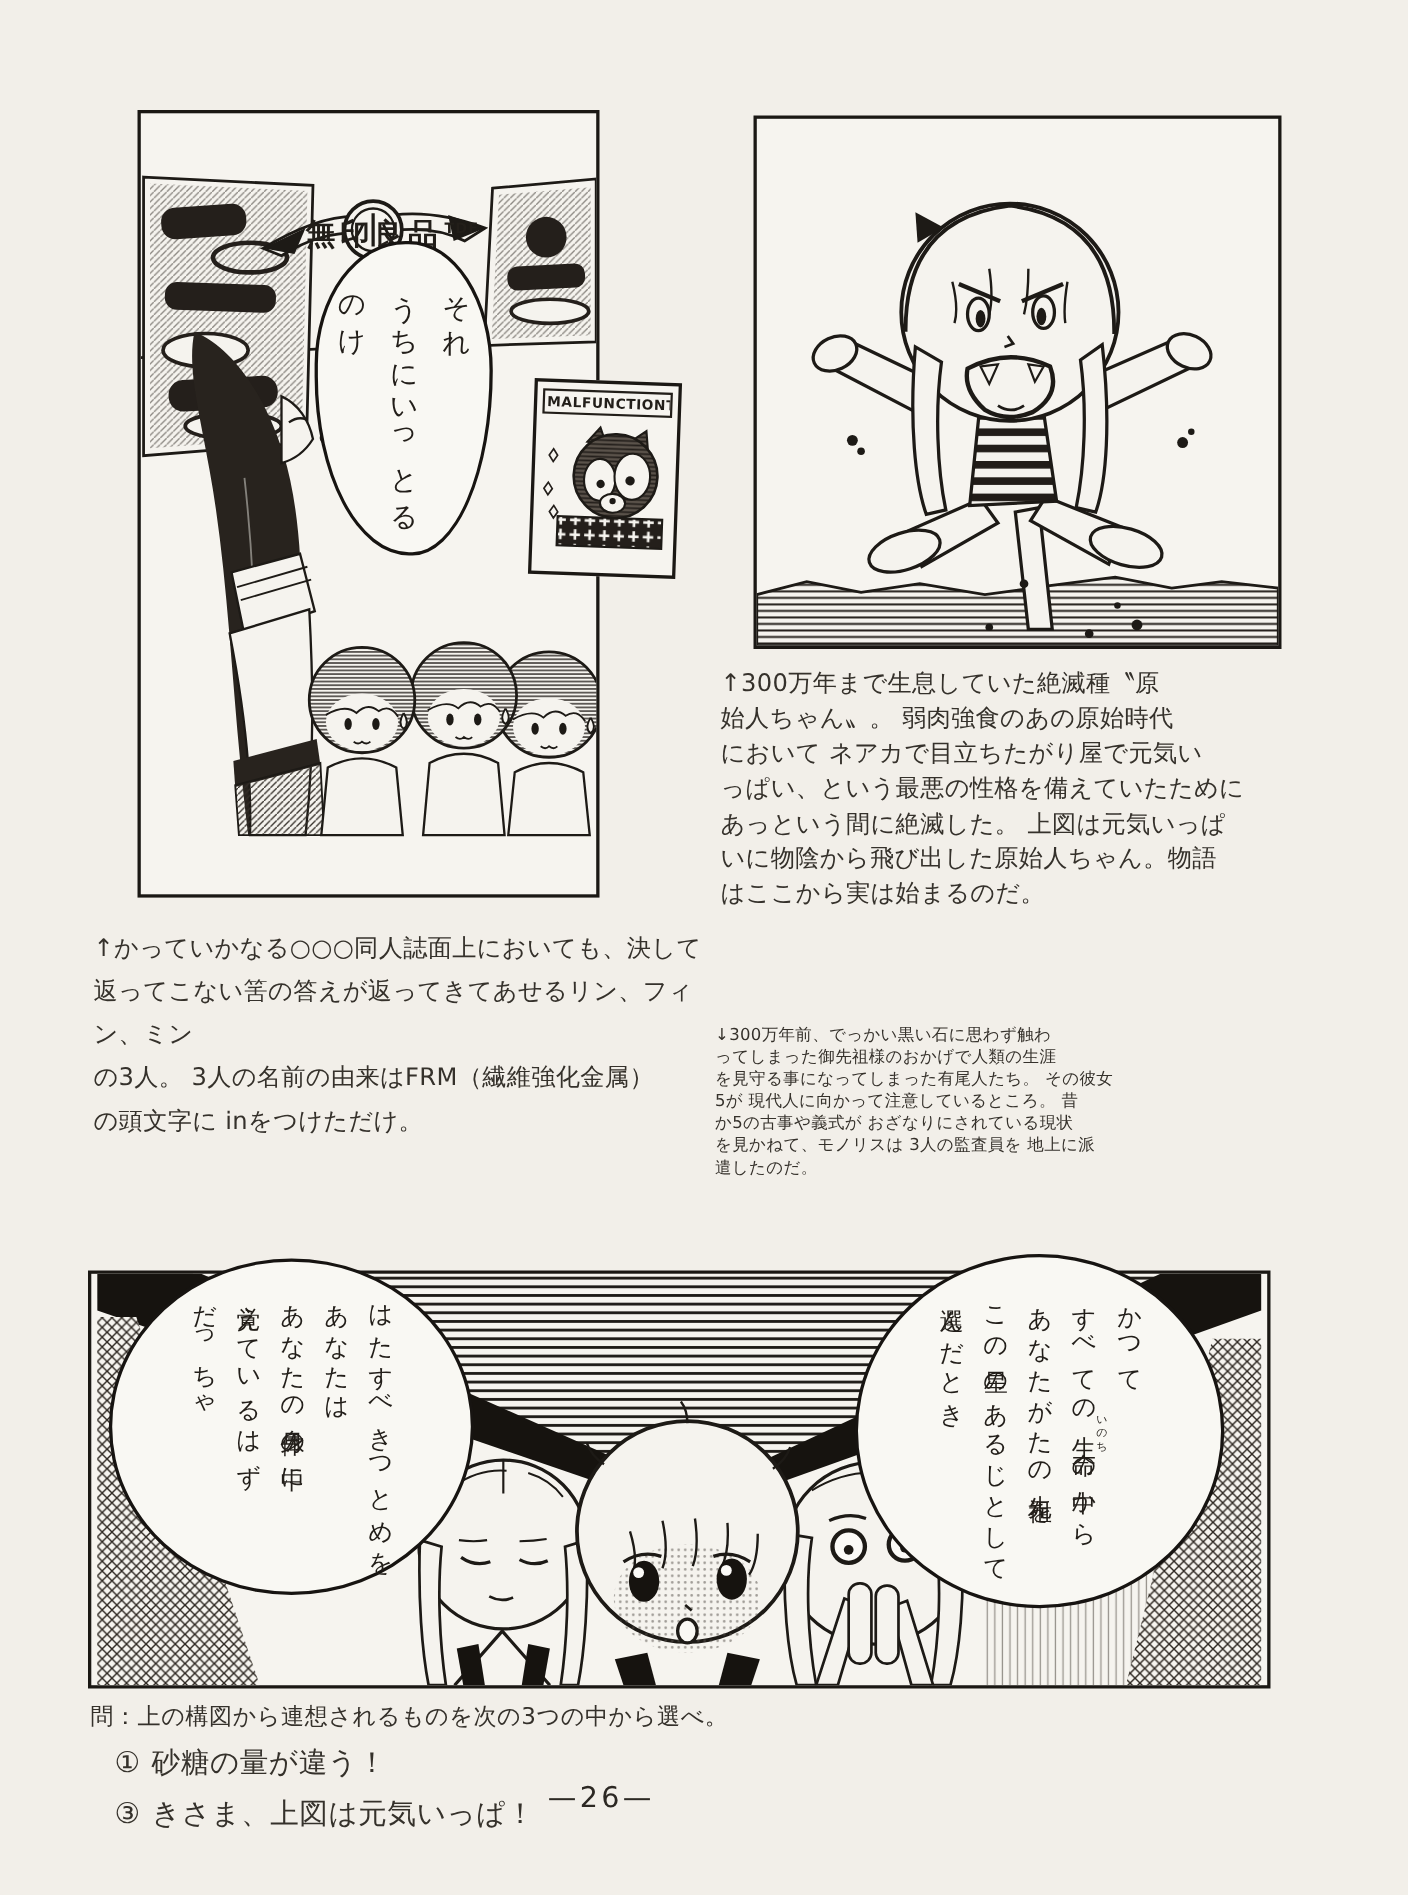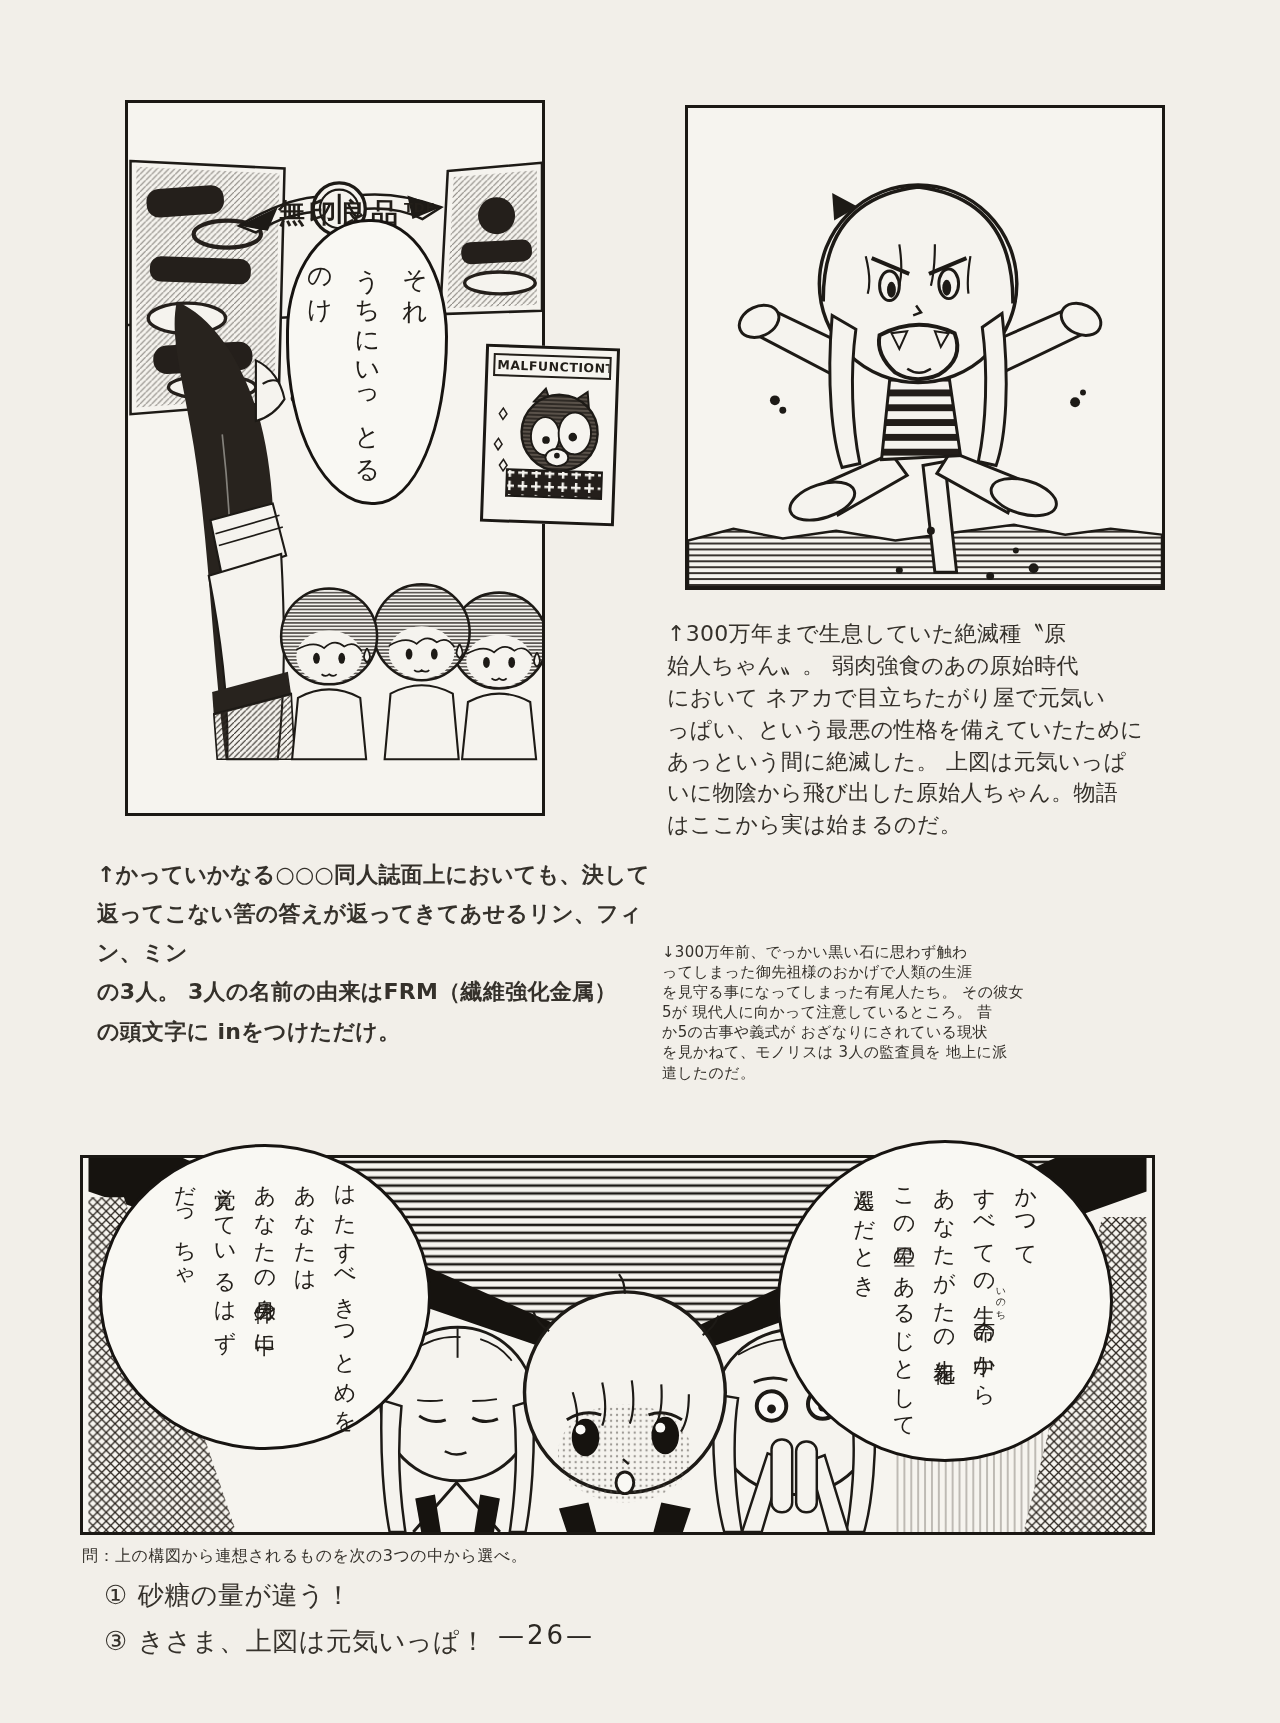--- a/index.html
+++ b/index.html
@@ -1,23 +1,23 @@
 <!DOCTYPE html>
 <html><head>
 <meta charset="utf-8">
 <style>
   html,body{margin:0;padding:0;background:#efede8;}
   .page{position:relative;width:1280px;height:1723px;background:#f2efe9;overflow:hidden;
         font-family:"DejaVu Sans",sans-serif;color:#1d1a16;}
   .panel{position:absolute;background:#f6f4ef;border:3px solid #1b1814;box-sizing:border-box;}
   .art{position:absolute;left:0;top:0;width:100%;height:100%;}
   
-  .caption{position:absolute;margin:12px;white-space:pre-line;color:#35312b;
+  .caption{position:absolute;margin:0;white-space:pre-line;color:#35312b;
            font-size:22px;line-height:1.45;letter-spacing:.3px;}
-  #cap-l{line-height:1.78;font-weight:bold;}
+  #cap-l{line-height:1.78;}
   #cap-mr{font-size:15px;line-height:1.34;}
   
   .bubble{position:absolute;background:#f9f8f3;border:3px solid #171411;
           display:flex;align-items:center;justify-content:center;box-sizing:border-box;z-index:5;}
   .vtext{writing-mode:vertical-rl;text-orientation:upright;color:#221e19;
          font-size:23px;letter-spacing:3px;line-height:1.9;text-align:start;}
   .bubble-tl{left:158px;top:116px;width:162px;height:286px;
              border-radius:52% 48% 46% 54% / 40% 42% 60% 58%;}
   .bubble-tl .vtext{font-size:25px;}
   .ell{border-radius:50%;}
@@ -29,21 +29,21 @@
   .sign{position:absolute;left:150px;top:92px;font-size:27px;font-weight:bold;
         letter-spacing:4px;color:#221e19;z-index:3;}
   .sign sup{font-size:13px;letter-spacing:1px;margin-left:2px;}
   .poster{position:absolute;left:355px;top:243px;width:134px;height:178px;background:#f6f4ef;
           border:3px solid #1b1814;transform:rotate(2deg);box-sizing:border-box;z-index:4;padding:6px 5px;}
   .poster-title{font-size:12.5px;font-weight:bold;letter-spacing:.5px;color:#221e19;
                 border:2px solid #221e19;padding:2px 2px;text-align:center;white-space:nowrap;overflow:hidden;}
   .tanuki{display:block;width:100%;height:122px;margin-top:4px;}
   
   #quiz{position:absolute;left:82px;top:1546px;width:620px;color:#35312b;}
-  #quiz .q{font-size:16px;letter-spacing:.5px;}
+  #quiz .q{font-size:21px;letter-spacing:.5px;}
   #quiz .choice{font-size:26px;margin:11px 0 0 22px;letter-spacing:.5px;}
   #quiz .m{margin-right:10px;}
   #pagenum{position:absolute;left:498px;top:1620px;font-size:26px;letter-spacing:3px;color:#2c2823;}
 </style>
 </head>
 <body>
 
 <div class="page">
 
   <section class="panel" style="left:125px;top:100px;width:420px;height:716px">

